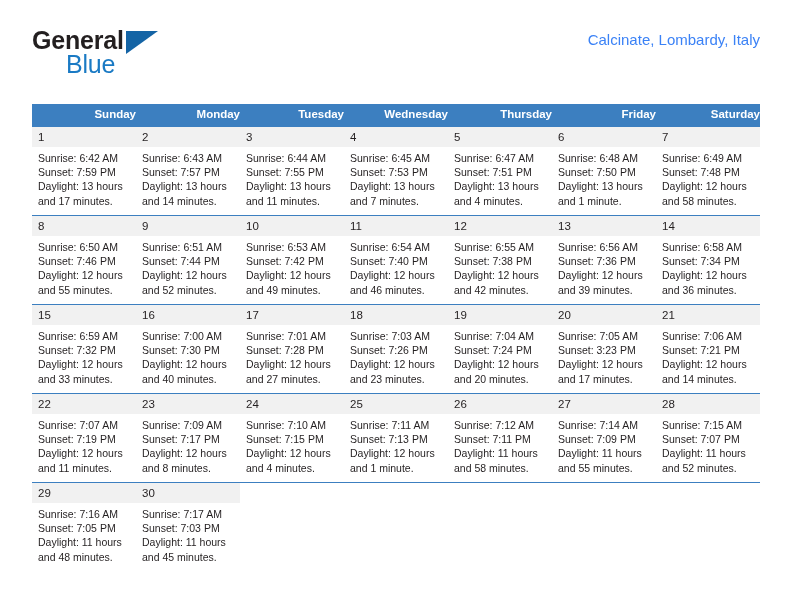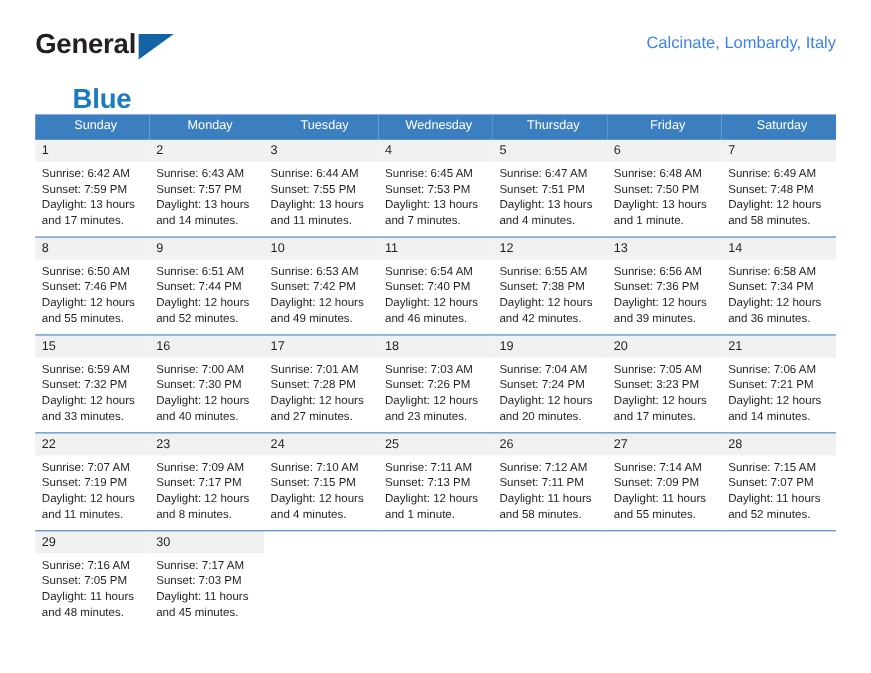--- a/index.html
+++ b/index.html
@@ -47,22 +47,21 @@
     font-weight: bold;
   }
   .logo-blue {
     position: absolute;
     left: 34px;
     top: 24px;
     font-size: 25px;
     letter-spacing: -0.2px;
     color: #1a7ac4;
     line-height: 28px;
-    font-weight: bold;
-    margin-top: 26px;
+    font-weight: normal;
   }
   .logo-triangle {
     position: absolute;
     left: 94px;
     top: 5px;
     width: 0;
     height: 0;
     border-left: 32px solid #1464a5;
     border-bottom: 23px solid transparent;
   }
@@ -94,22 +93,22 @@
     left: 32px;
     top: 104px;
     width: 728px;
     border-collapse: collapse;
     table-layout: fixed;
   }
   .calendar th {
     background: #3c7fc0;
     color: #ffffff;
     font-size: 11.5px;
-    font-weight: normal;
-    text-align: center;
+    font-weight: bold;
+    text-align: right;
     padding: 4px 0 5px 6px;
     line-height: 13px;
     border: none;
   }
   .calendar td {
     vertical-align: top;
     padding: 0;
     border-top: 1px solid #3c7fc0;
     width: 104px;
     height: 88px;

